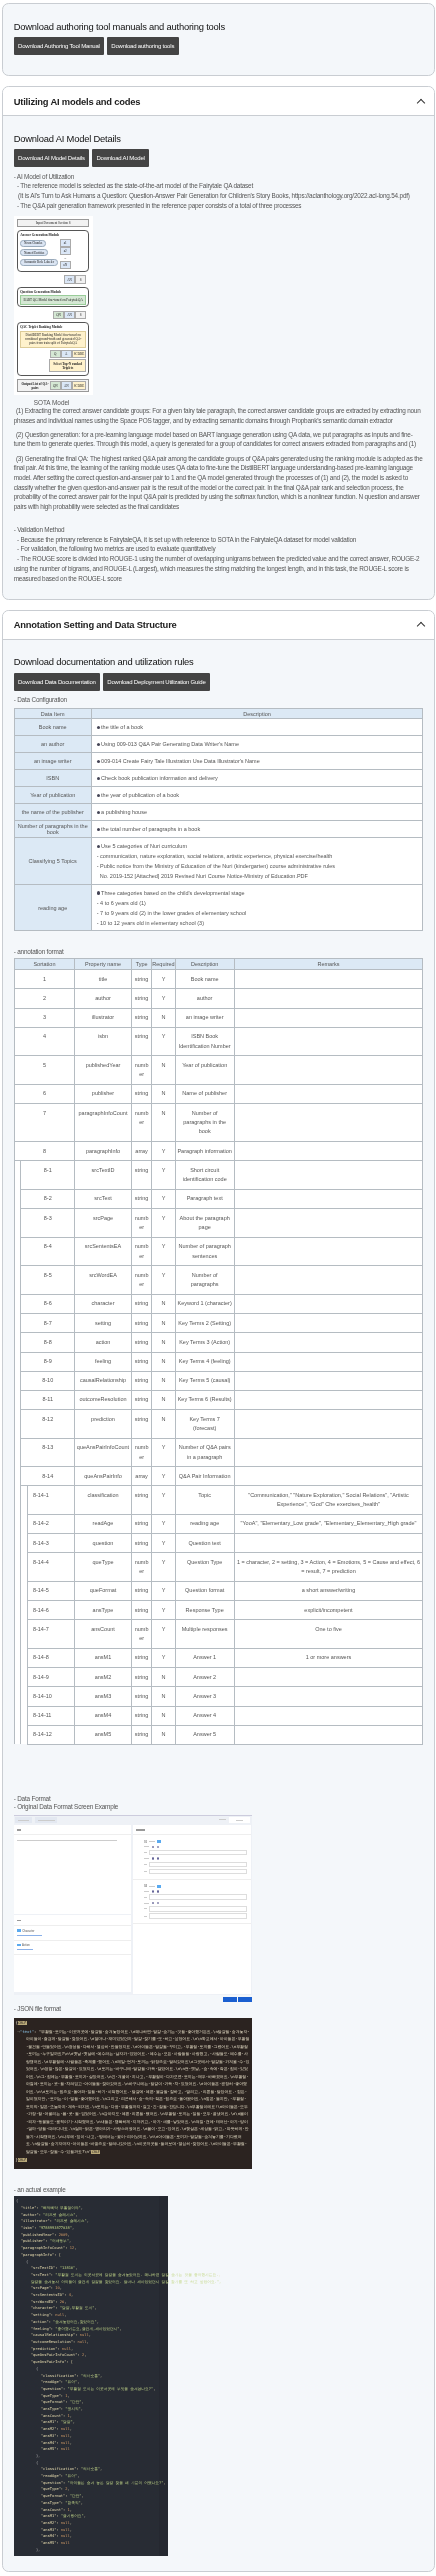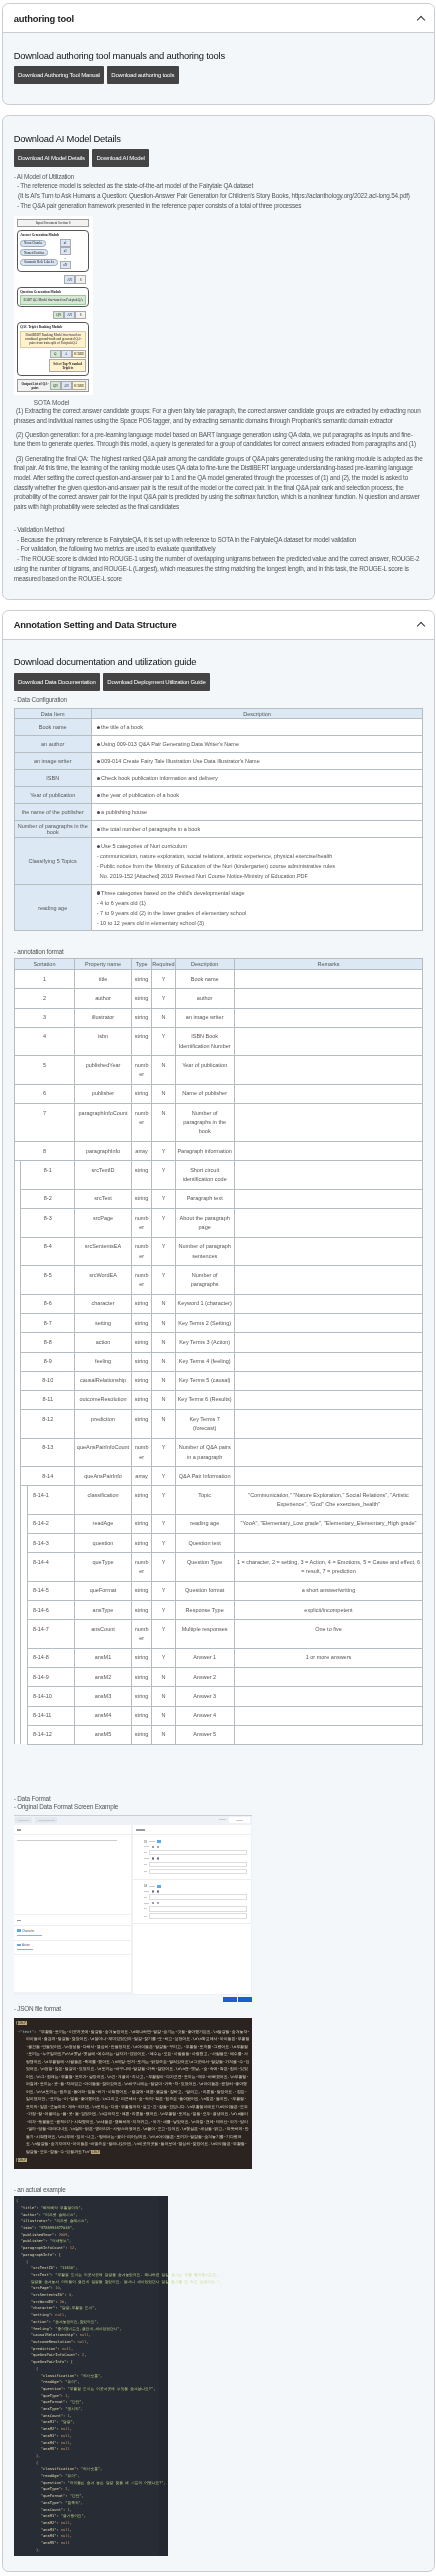--- a/index.html
+++ b/index.html
@@ -64,34 +64,34 @@
   .code1 .pad { padding-left: 10.5px; }
   .crlf { background: #b8a878; color: #2b2320; padding: 0 0.6px; font-size: 3.3px; }
   .code2 { width: 154px; background: #282c34; color: #e6dbae; font-family: "DejaVu Sans Mono", monospace; font-size: 3.7px; line-height: 6.7px; padding: 2.2px 2.2px; margin-top: 3.3px; border-right: 9.4px solid #252830; }
   .code2 .n { color: #d19a66; }
   .code2 .s { color: #c5d98a; }
 </style>
 </head>
 <body>
 
 <section class="panel">
-  <div class="panel-head">
-    <span class="panel-title">authoring tool</span>
-    <span class="chev"></span>
-  </div>
   <div class="panel-body">
     <h3>Download authoring tool manuals and authoring tools</h3>
     <div class="btns">
       <button class="btn">Download Authoring Tool Manual</button>
       <button class="btn">Download authoring tools</button>
     </div>
   </div>
 </section>
 
 <section class="panel">
+  <div class="panel-head">
+    <span class="panel-title">Utilizing AI models and codes</span>
+    <span class="chev"></span>
+  </div>
   <div class="panel-body">
     <h3>Download AI Model Details</h3>
     <div class="btns">
       <button class="btn">Download AI Model Details</button>
       <button class="btn">Download AI Model</button>
     </div>
     <div class="txt">
       <p>- AI Model of Utilization</p>
       <p style="padding-left:3.3px">  - The reference model is selected as the state-of-the-art model of the Fairytale QA dataset</p>
       <p style="text-indent:4.4px">  (It is AI's Turn to Ask Humans a Question: Question-Answer Pair Generation for Children's Story Books, https://aclanthology.org/2022.acl-long.54.pdf)</p>
@@ -168,21 +168,21 @@
     </div>
   </div>
 </section>
 
 <section class="panel">
   <div class="panel-head">
     <span class="panel-title">Annotation Setting and Data Structure</span>
     <span class="chev"></span>
   </div>
   <div class="panel-body">
-    <h3>Download documentation and utilization guide</h3>
+    <h3>Download documentation and utilization rules</h3>
     <div class="btns">
       <button class="btn">Download Data Documentation</button>
       <button class="btn">Download Deployment Utilization Guide</button>
     </div>
     <div class="txt">- Data Configuration</div>
 
     <table class="cfg" style="margin-top:3.3px">
       <thead>
           <tr>
         <th>Data Item</th>

